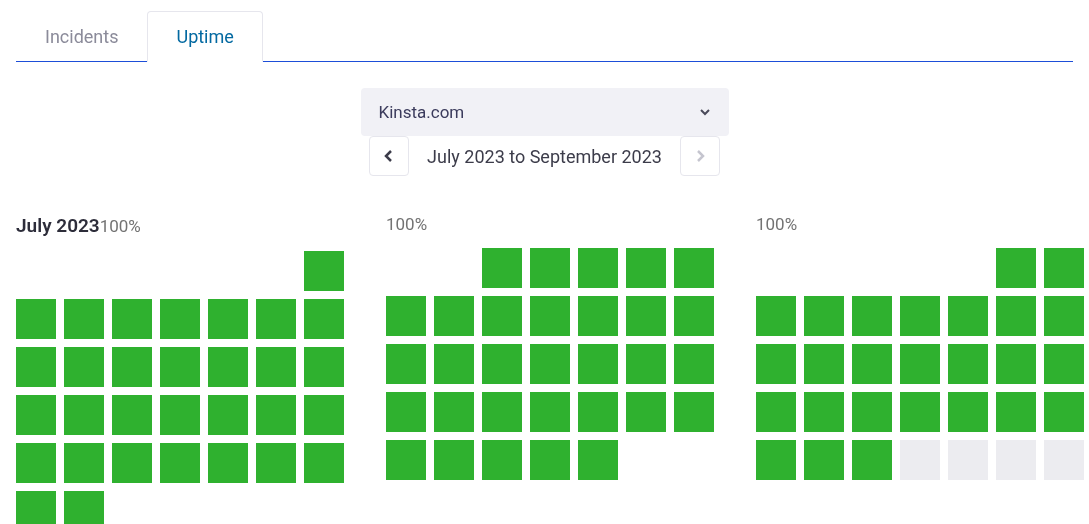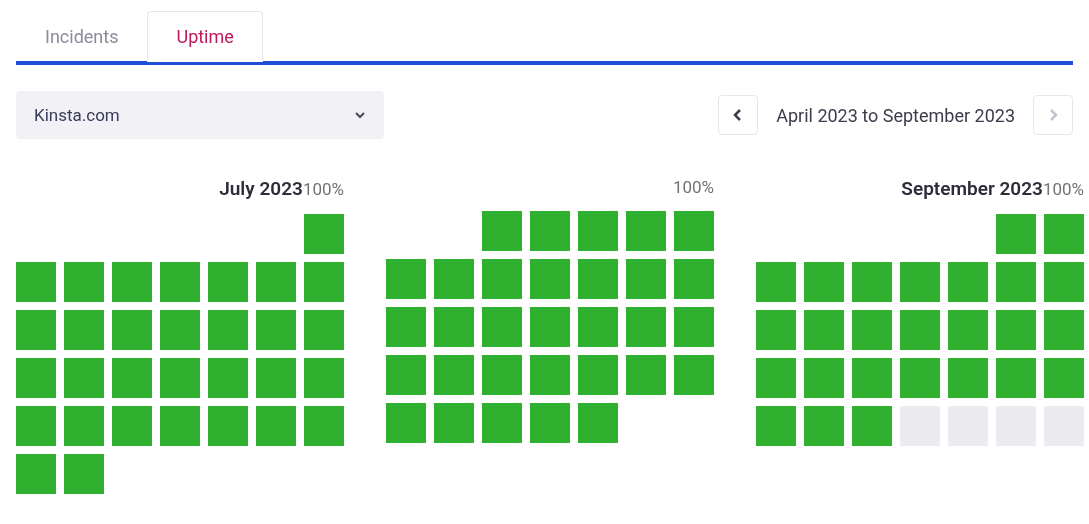--- a/index.html
+++ b/index.html
@@ -9,45 +9,46 @@
     font-family: -apple-system, BlinkMacSystemFont, "Segoe UI", Roboto, Helvetica, Arial, sans-serif;
     background: #fff;
     color: #32325d;
     width: 1089px;
   }
   .content {
     padding: 10px 16px 24px 16px;
   }
   .tabs {
     display: flex;
-    border-bottom: 4px solid #1d4ed8;
+    border-bottom: 1px solid #1d4ed8;
     margin-bottom: 26px;
   }
   .tab {
     padding: 14px 28px;
     font-size: 18px;
     color: #8b8b9a;
     cursor: pointer;
     position: relative;
     top: 1px;
     border: 1px solid transparent;
     border-bottom: none;
   }
   .tab.active {
-    color: #be185d;
+    color: #0369a1;
     border: 1px solid #e6e6ed;
     border-bottom: 1px solid #fff;
     border-radius: 4px 4px 0 0;
     background: #fff;
   }
   .controls {
     display: flex;
     align-items: center;
     justify-content: space-between;
     margin-bottom: 38px;
+    flex-direction: column;
   }
   .dropdown {
     background: #f1f1f6;
     border-radius: 4px;
     height: 48px;
     width: 368px;
     display: flex;
     align-items: center;
     justify-content: space-between;
     padding: 0 18px;
@@ -88,23 +89,22 @@
   .months {
     display: flex;
     gap: 42px;
   }
   .month {
     width: 330px;
   }
   .month-header {
     display: flex;
     align-items: baseline;
-    justify-content: flex-end;
+    justify-content: flex-start;
     margin-bottom: 14px;
-    margin-left: 20px;
   }
   .month-title {
     font-size: 19px;
     font-weight: 600;
     color: #2d2d3a;
   }
   .month-pct {
     font-size: 17px;
     color: #737373;
   }
@@ -144,21 +144,21 @@
     </div>
 
     <div class="range-nav">
       <div class="nav-btn">
         <span>
           <svg width="14" height="14" viewBox="0 0 14 14">
               <path d="M9 2 L4 7 L9 12" fill="none" stroke="currentColor" stroke-width="2.5"></path>
             </svg>
         </span>
       </div>
-      <div class="range-label">April 2023 to September 2023</div>
+      <div class="range-label">July 2023 to September 2023</div>
       <div class="nav-btn disabled">
         <span>
           <svg width="14" height="14" viewBox="0 0 14 14">
               <path d="M5 2 L10 7 L5 12" fill="none" stroke="currentColor" stroke-width="2.5"></path>
             </svg>
         </span>
       </div>
     </div>
   </div>
 
@@ -244,21 +244,20 @@
           <div class="day up"></div>
           <div class="day up"></div>
           <div class="day up"></div>
           <div class="day up"></div>
           <div class="day up"></div>
           <div class="day up"></div>
         </div>
       </div>
       <div class="month">
         <div class="month-header">
-          <div class="month-title">September 2023</div>
           <div class="month-pct">100%</div>
         </div>
         <div class="cal">
           <div class="day empty"></div>
           <div class="day empty"></div>
           <div class="day empty"></div>
           <div class="day empty"></div>
           <div class="day empty"></div>
           <div class="day up"></div>
           <div class="day up"></div>

